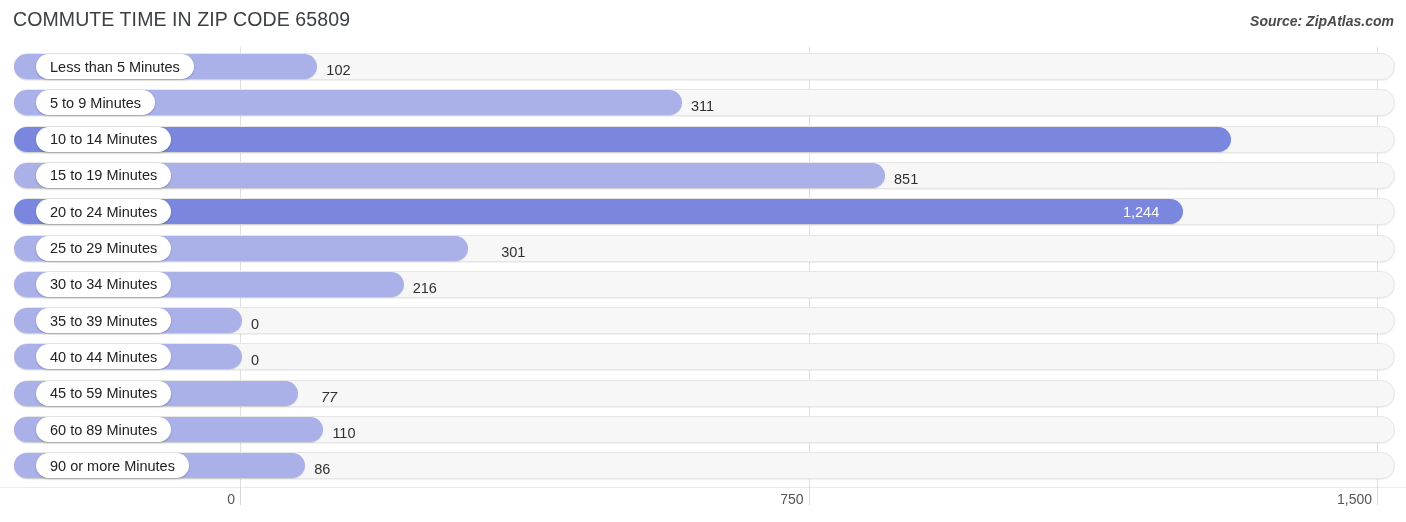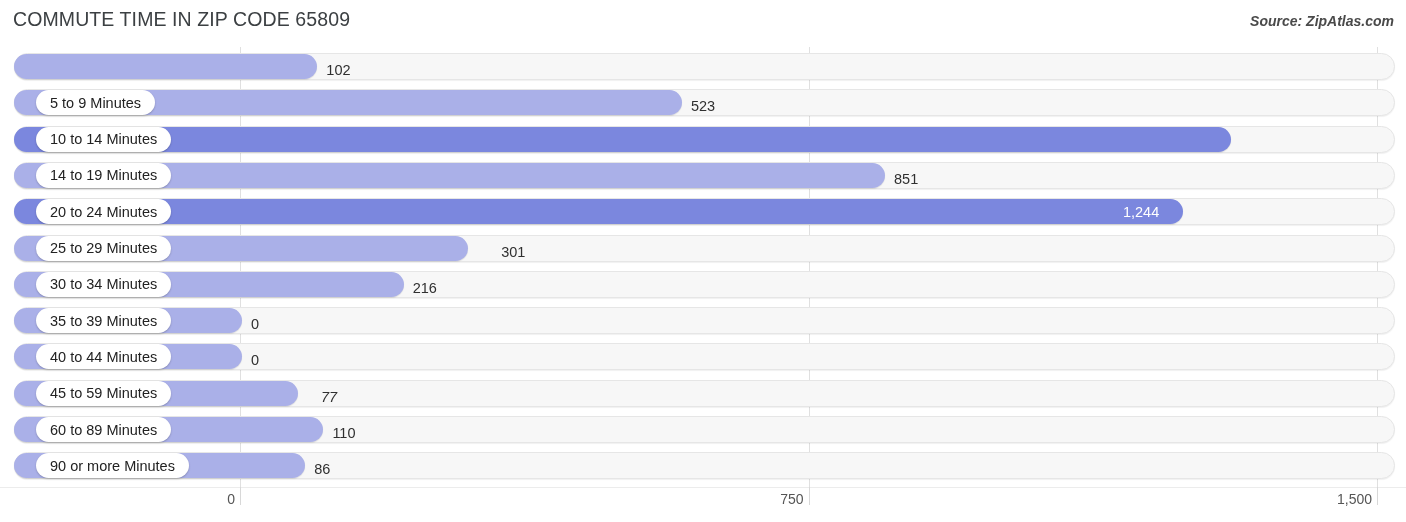--- a/index.html
+++ b/index.html
@@ -178,38 +178,39 @@
 <div id="plot">
   <div id="gridlines">
       <div class="gridline" style="left: 240px;"></div>
       <div class="gridline" style="left: 808.5px;"></div>
       <div class="gridline" style="left: 1377px;"></div>
     </div>
   <div id="rows">
       <div class="row" style="top: 6px;">
         <div class="track"></div>
         <div class="bar" style="width: 303.316px;"></div>
+        <div class="bar-label-pill">Less than 5 Minutes</div>
         <div class="value-out" style="left: 312.316px;">102</div>
       </div>
       <div class="row" style="top: 42.3px;">
         <div class="track"></div>
         <div class="bar" style="width: 667.914px;"></div>
         <div class="bar-label-pill">5 to 9 Minutes</div>
-        <div class="value-out" style="left: 676.914px;">523</div>
+        <div class="value-out" style="left: 676.914px;">311</div>
       </div>
       <div class="row" style="top: 78.6px;">
         <div class="track"></div>
         <div class="bar dark" style="width: 1217.46px;"></div>
         <div class="bar-label-pill">10 to 14 Minutes</div>
         <div class="value-in" style="left: 1186px; margin-top: 40px;">1,308</div>
       </div>
       <div class="row" style="top: 114.9px;">
         <div class="track"></div>
         <div class="bar" style="width: 871.058px;"></div>
-        <div class="bar-label-pill">14 to 19 Minutes</div>
+        <div class="bar-label-pill">15 to 19 Minutes</div>
         <div class="value-out" style="left: 880.058px;">851</div>
       </div>
       <div class="row" style="top: 151.2px;">
         <div class="track"></div>
         <div class="bar dark" style="width: 1168.95px;"></div>
         <div class="bar-label-pill">20 to 24 Minutes</div>
         <div class="value-in" style="left: 1108.95px;">1,244</div>
       </div>
       <div class="row" style="top: 187.5px;">
         <div class="track"></div>

